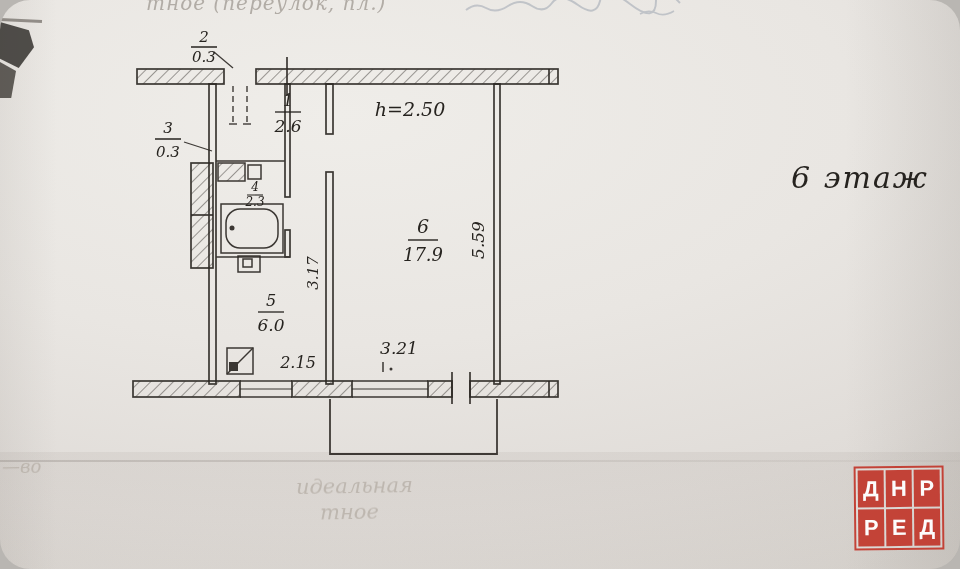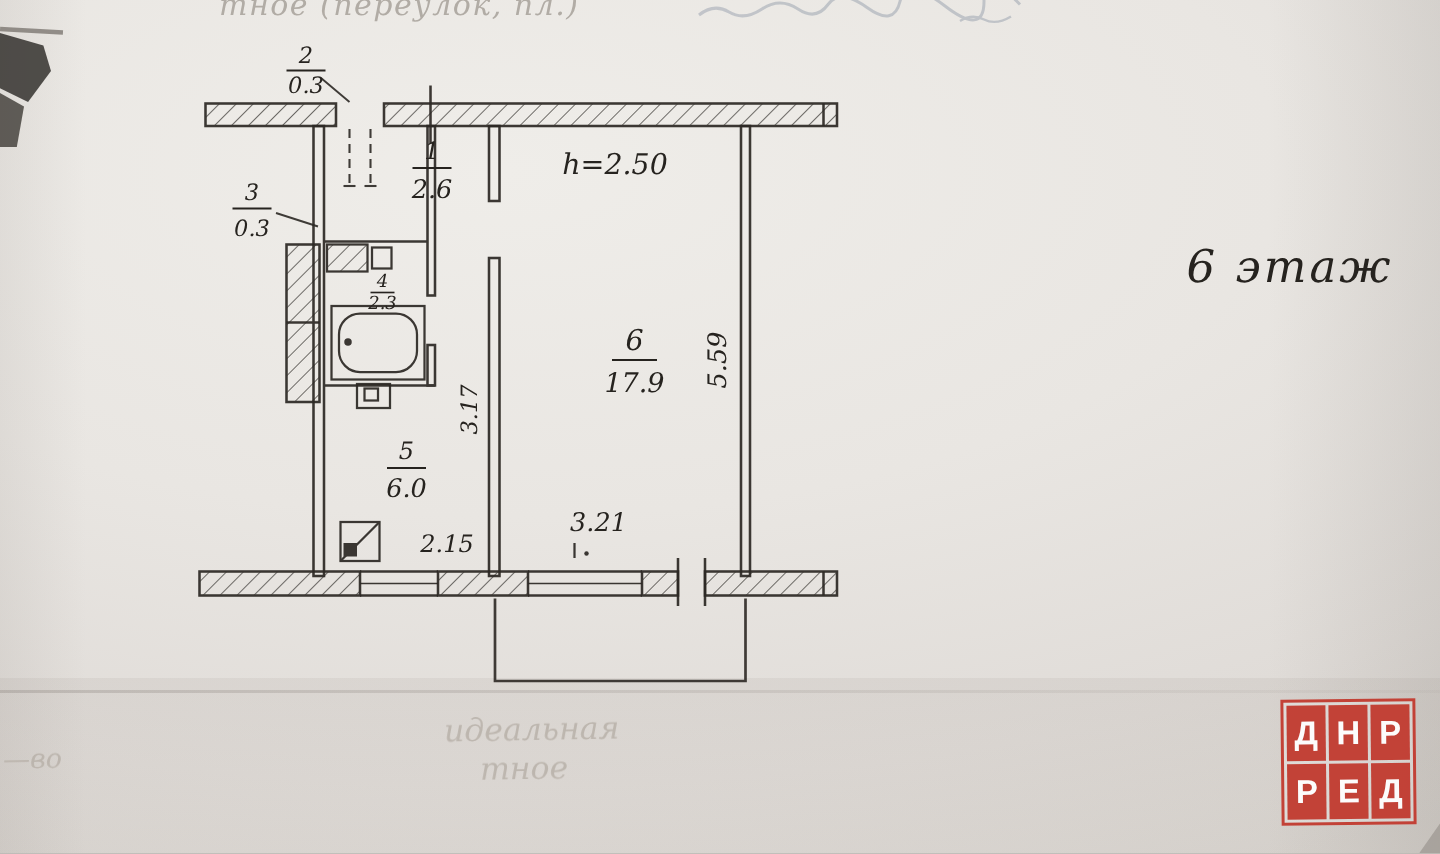--- a/index.html
+++ b/index.html
@@ -1,39 +1,39 @@
 <!DOCTYPE html>
 <html><head>
 <meta charset="utf-8">
 <style>
   html,body{margin:0;padding:0;background:#b9b6b2;}
   .page{position:relative;width:960px;height:569px;overflow:hidden;
         background:
           linear-gradient(90deg, rgba(120,112,105,.10), rgba(0,0,0,0) 6%, rgba(0,0,0,0) 88%, rgba(110,104,98,.14)),
           radial-gradient(120% 90% at 35% 20%, #efede9 0%, #e9e6e2 45%, #e0dcd8 80%, #d8d4cf 100%);
-        font-family:"DejaVu Serif", serif;}
+        font-family:"DejaVu Serif", serif;border-radius:30px;}
   .band-bottom{position:absolute;left:0;top:452px;width:100%;height:117px;
         background:linear-gradient(180deg, rgba(150,140,133,.12), rgba(150,140,133,.05));}
   .crease{position:absolute;left:0;top:460px;width:100%;height:2px;
         background:linear-gradient(90deg, rgba(130,122,116,.30), rgba(130,122,116,.06));}
   .smudge{position:absolute;}
   .smudge.a{left:0;top:22px;width:34px;height:46px;background:#34312e;opacity:.85;
         clip-path:polygon(0 0,85% 18%,100% 55%,55% 100%,0 80%);}
   .smudge.b{left:0;top:62px;width:16px;height:36px;background:#3d3935;opacity:.8;
         clip-path:polygon(0 0,100% 25%,70% 100%,0 100%);}
   .smudge.c{left:0;top:19px;width:42px;height:3px;background:#6d6862;opacity:.7;transform:rotate(3deg);}
   .smudge.d{right:0;bottom:0;width:14px;height:20px;background:#8a847d;opacity:.5;
         clip-path:polygon(100% 0,100% 100%,0 100%);}
   .topcut{position:absolute;top:-9px;left:146px;color:#a39d96;opacity:.8;
         font:italic 20px "DejaVu Serif",serif;letter-spacing:1px;white-space:nowrap;}
   .bleed{position:absolute;color:#b8b1a9;font:italic 21px "DejaVu Serif",serif;
         opacity:.85;transform:rotate(-1deg);filter:blur(.4px);}
   .bleed.l1{left:296px;top:474px;}
   .bleed.l2{left:320px;top:500px;}
-  .bleed.l3{left:2px;top:496px;font-size:18px;}
+  .bleed.l3{left:2px;top:456px;font-size:18px;}
   svg.plan{position:absolute;left:0;top:0;}
   .hw{font-family:"DejaVu Serif",serif;font-style:italic;fill:#26231f;}
   .stamp{position:absolute;left:854px;top:466px;display:grid;
         grid-template-columns:repeat(3,26px);grid-auto-rows:37px;gap:2px;padding:2px;
         border:2px solid #c23b30;background:rgba(255,255,255,.25);
         transform:rotate(-.6deg);opacity:.95;}
   .stamp .tile{background:#c23b30;color:#fff;display:flex;align-items:center;justify-content:center;
         font:700 22px/1 "Liberation Sans",sans-serif;}
 </style>
 </head>

